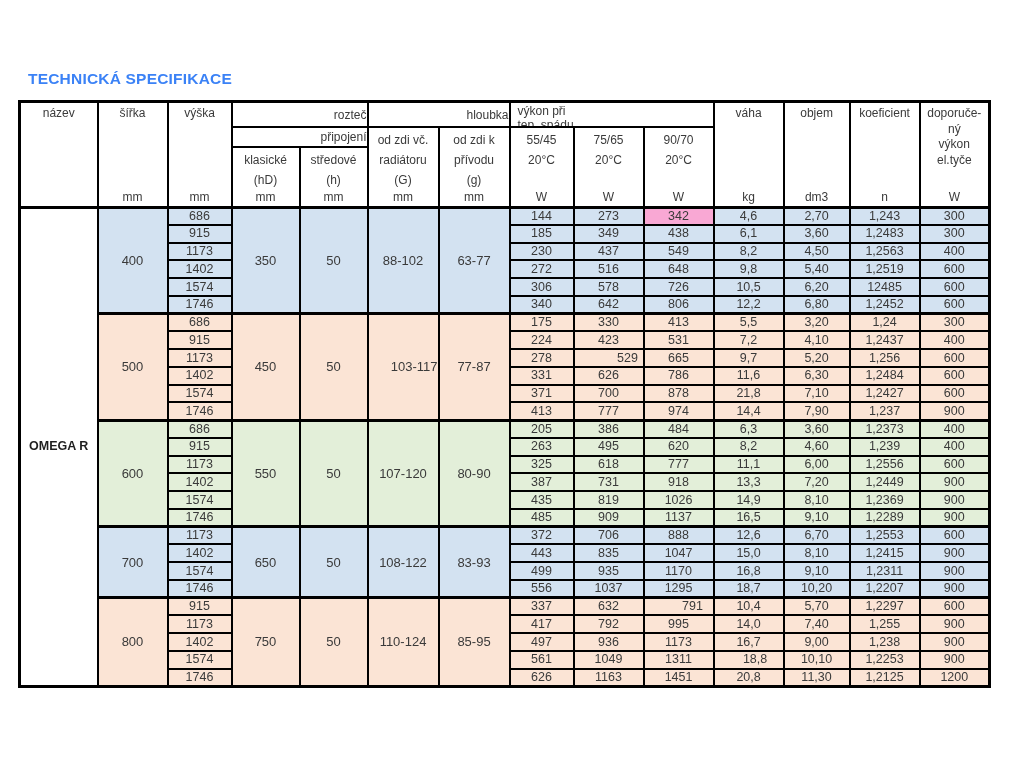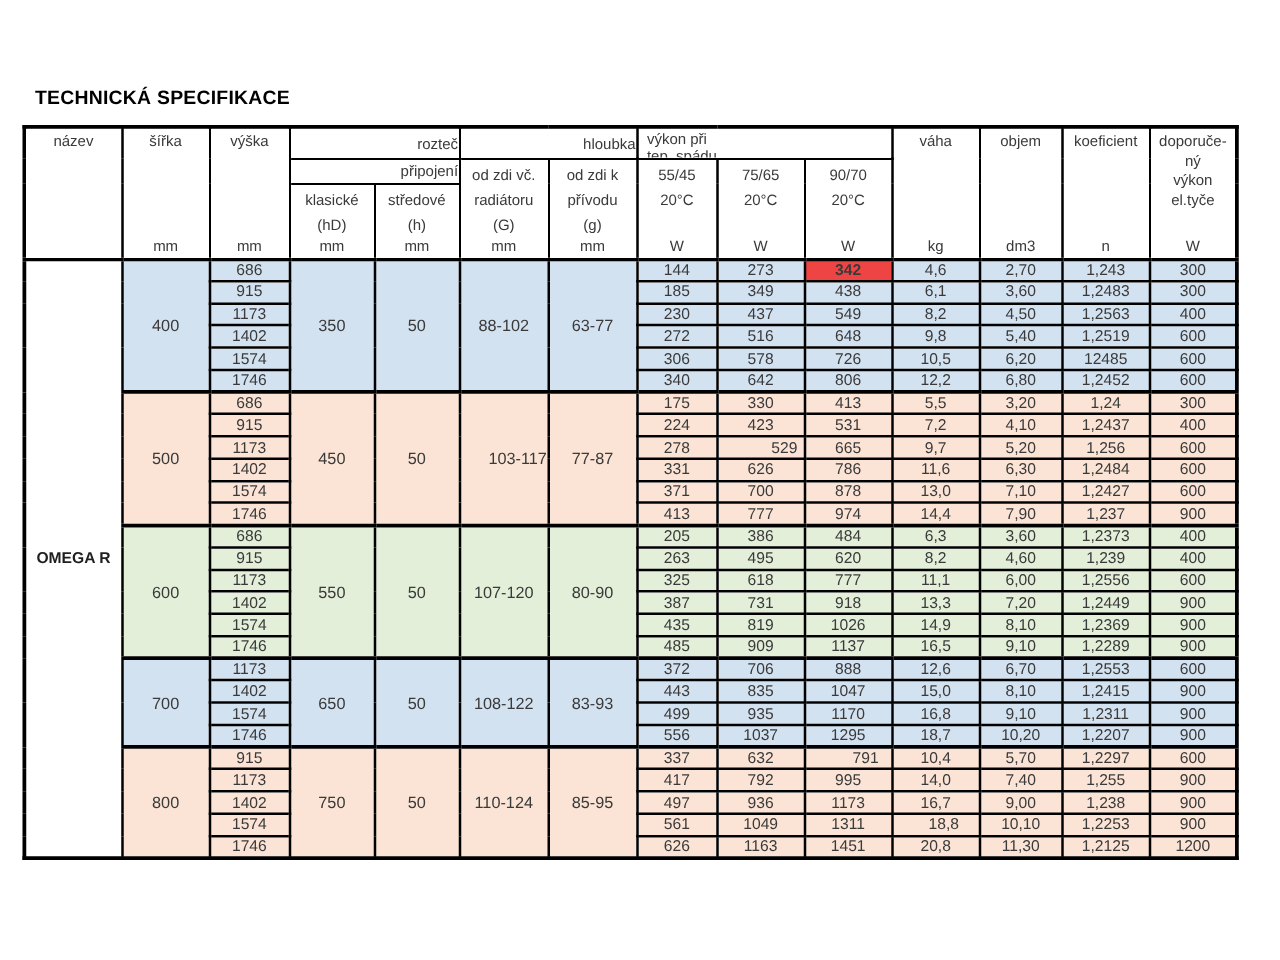--- a/index.html
+++ b/index.html
@@ -1,19 +1,19 @@
 <!DOCTYPE html>
 <html><head>
 <meta charset="utf-8">
 <style>
   html,body{margin:0;padding:0;}
   body{width:1024px;height:768px;background:#ffffff;position:relative;
        font-family:"Liberation Sans",sans-serif;color:#3a3a3a;}
   .page-title{position:absolute;left:28px;top:70px;font-size:15.5px;font-weight:700;
-       color:#000000;letter-spacing:.2px;}
+       color:#3b82f6;letter-spacing:.2px;}
   table.spec{position:absolute;left:18px;top:100px;width:970px;border-collapse:collapse;
        table-layout:fixed;border:3px solid #000;}
   th,td{border:2px solid #000;padding:0;overflow:hidden;}
   thead th{background:#fff;font-weight:400;font-size:12px;position:relative;vertical-align:top;}
   tr.r1{height:24px;} tr.r2{height:20px;} tr.r3{height:60px;}
   th.left{text-align:right;vertical-align:middle;}
   th.left .lpad{padding-left:7px;}
   .topline{padding-top:3px;text-align:center;}
   .unit{position:absolute;bottom:2px;left:0;right:0;text-align:center;}
   .lines{padding-top:2px;text-align:center;line-height:20px;}
@@ -157,21 +157,21 @@
       <tr class="group-top">
         <td rowspan="27" class="name-cell">OMEGA R</td>
         <td rowspan="6" class="merged" style="background: rgb(211, 226, 241);">400</td>
         <td style="background: rgb(211, 226, 241);">686</td>
         <td rowspan="6" class="merged" style="background: rgb(211, 226, 241);">350</td>
         <td rowspan="6" class="merged" style="background: rgb(211, 226, 241);">50</td>
         <td rowspan="6" class="merged" style="background: rgb(211, 226, 241);">88-102</td>
         <td rowspan="6" class="merged" style="background: rgb(211, 226, 241);">63-77</td>
         <td style="background: rgb(211, 226, 241);">144</td>
         <td style="background: rgb(211, 226, 241);">273</td>
-        <td style="background: #ef4444; font-weight: bold;">342</td>
+        <td style="background: #f9a8d4;">342</td>
         <td style="background: rgb(211, 226, 241);">4,6</td>
         <td style="background: rgb(211, 226, 241);">2,70</td>
         <td style="background: rgb(211, 226, 241);">1,243</td>
         <td style="background: rgb(211, 226, 241);">300</td>
       </tr>
       <tr>
         <td style="background: rgb(211, 226, 241);">915</td>
         <td style="background: rgb(211, 226, 241);">185</td>
         <td style="background: rgb(211, 226, 241);">349</td>
         <td style="background: rgb(211, 226, 241);">438</td>
@@ -263,21 +263,21 @@
         <td style="background: rgb(251, 228, 213);">11,6</td>
         <td style="background: rgb(251, 228, 213);">6,30</td>
         <td style="background: rgb(251, 228, 213);">1,2484</td>
         <td style="background: rgb(251, 228, 213);">600</td>
       </tr>
       <tr>
         <td style="background: rgb(251, 228, 213);">1574</td>
         <td style="background: rgb(251, 228, 213);">371</td>
         <td style="background: rgb(251, 228, 213);">700</td>
         <td style="background: rgb(251, 228, 213);">878</td>
-        <td style="background: rgb(251, 228, 213);">13,0</td>
+        <td style="background: rgb(251, 228, 213);">21,8</td>
         <td style="background: rgb(251, 228, 213);">7,10</td>
         <td style="background: rgb(251, 228, 213);">1,2427</td>
         <td style="background: rgb(251, 228, 213);">600</td>
       </tr>
       <tr>
         <td style="background: rgb(251, 228, 213);">1746</td>
         <td style="background: rgb(251, 228, 213);">413</td>
         <td style="background: rgb(251, 228, 213);">777</td>
         <td style="background: rgb(251, 228, 213);">974</td>
         <td style="background: rgb(251, 228, 213);">14,4</td>

